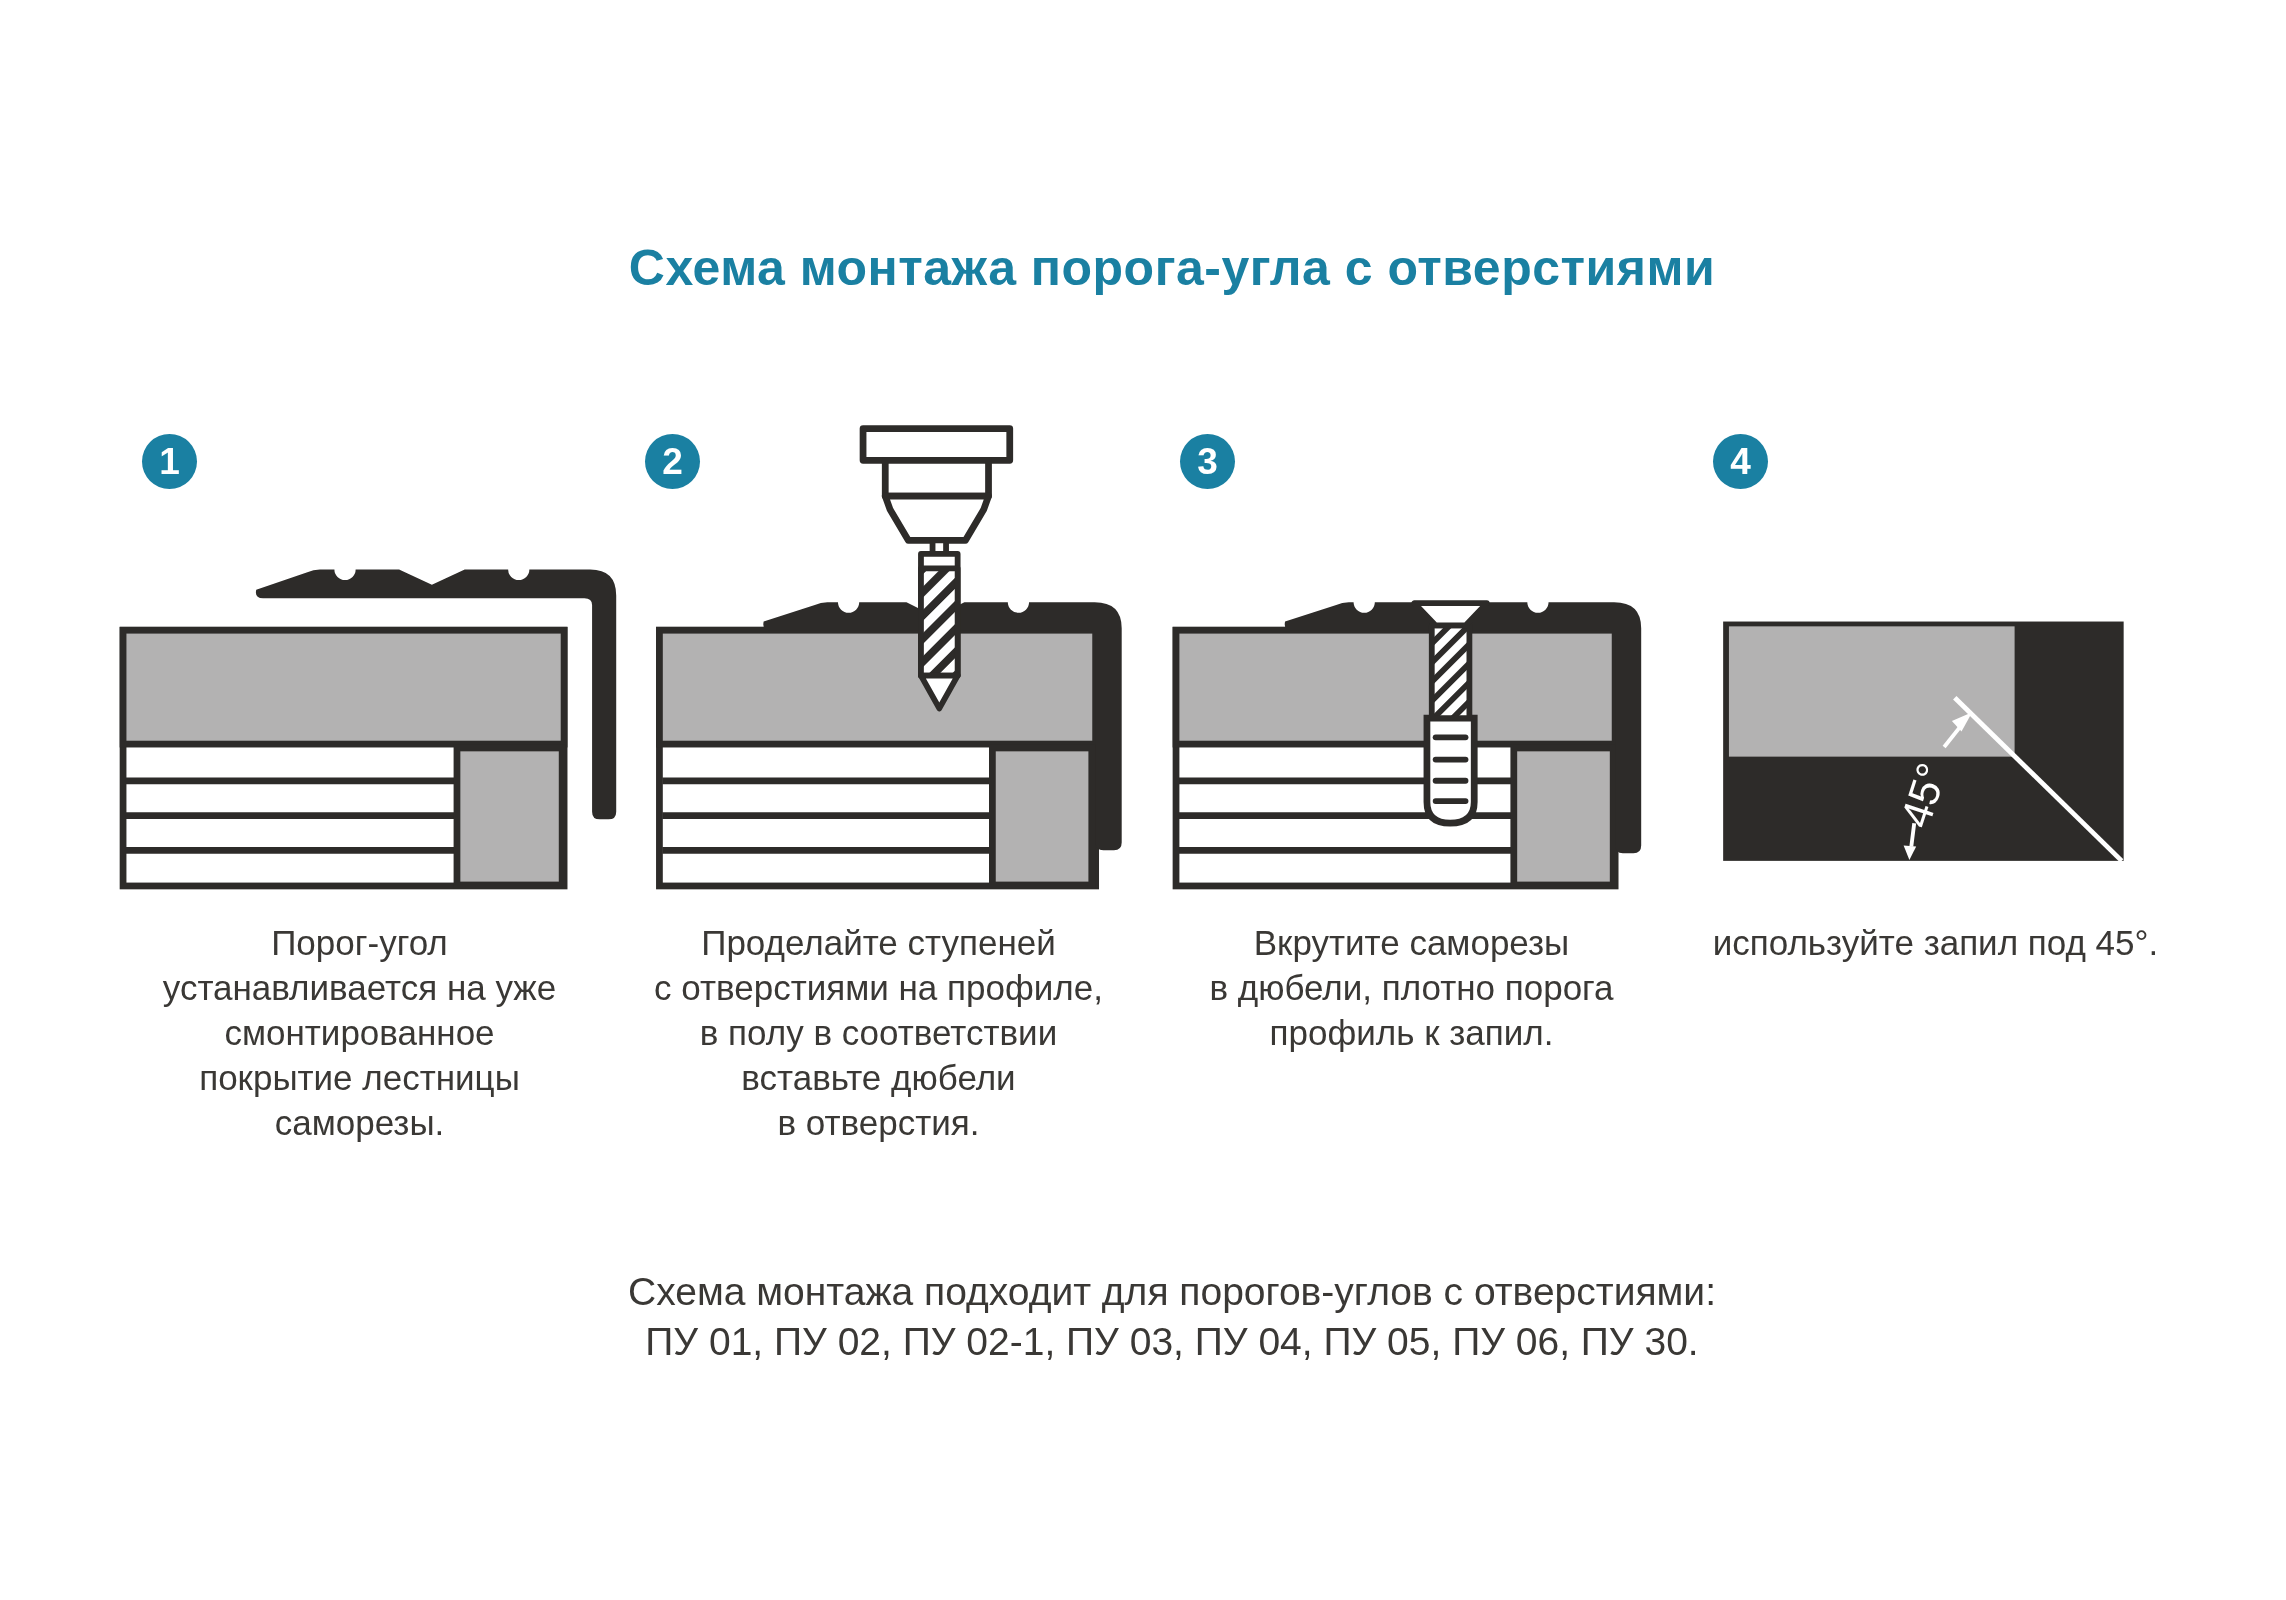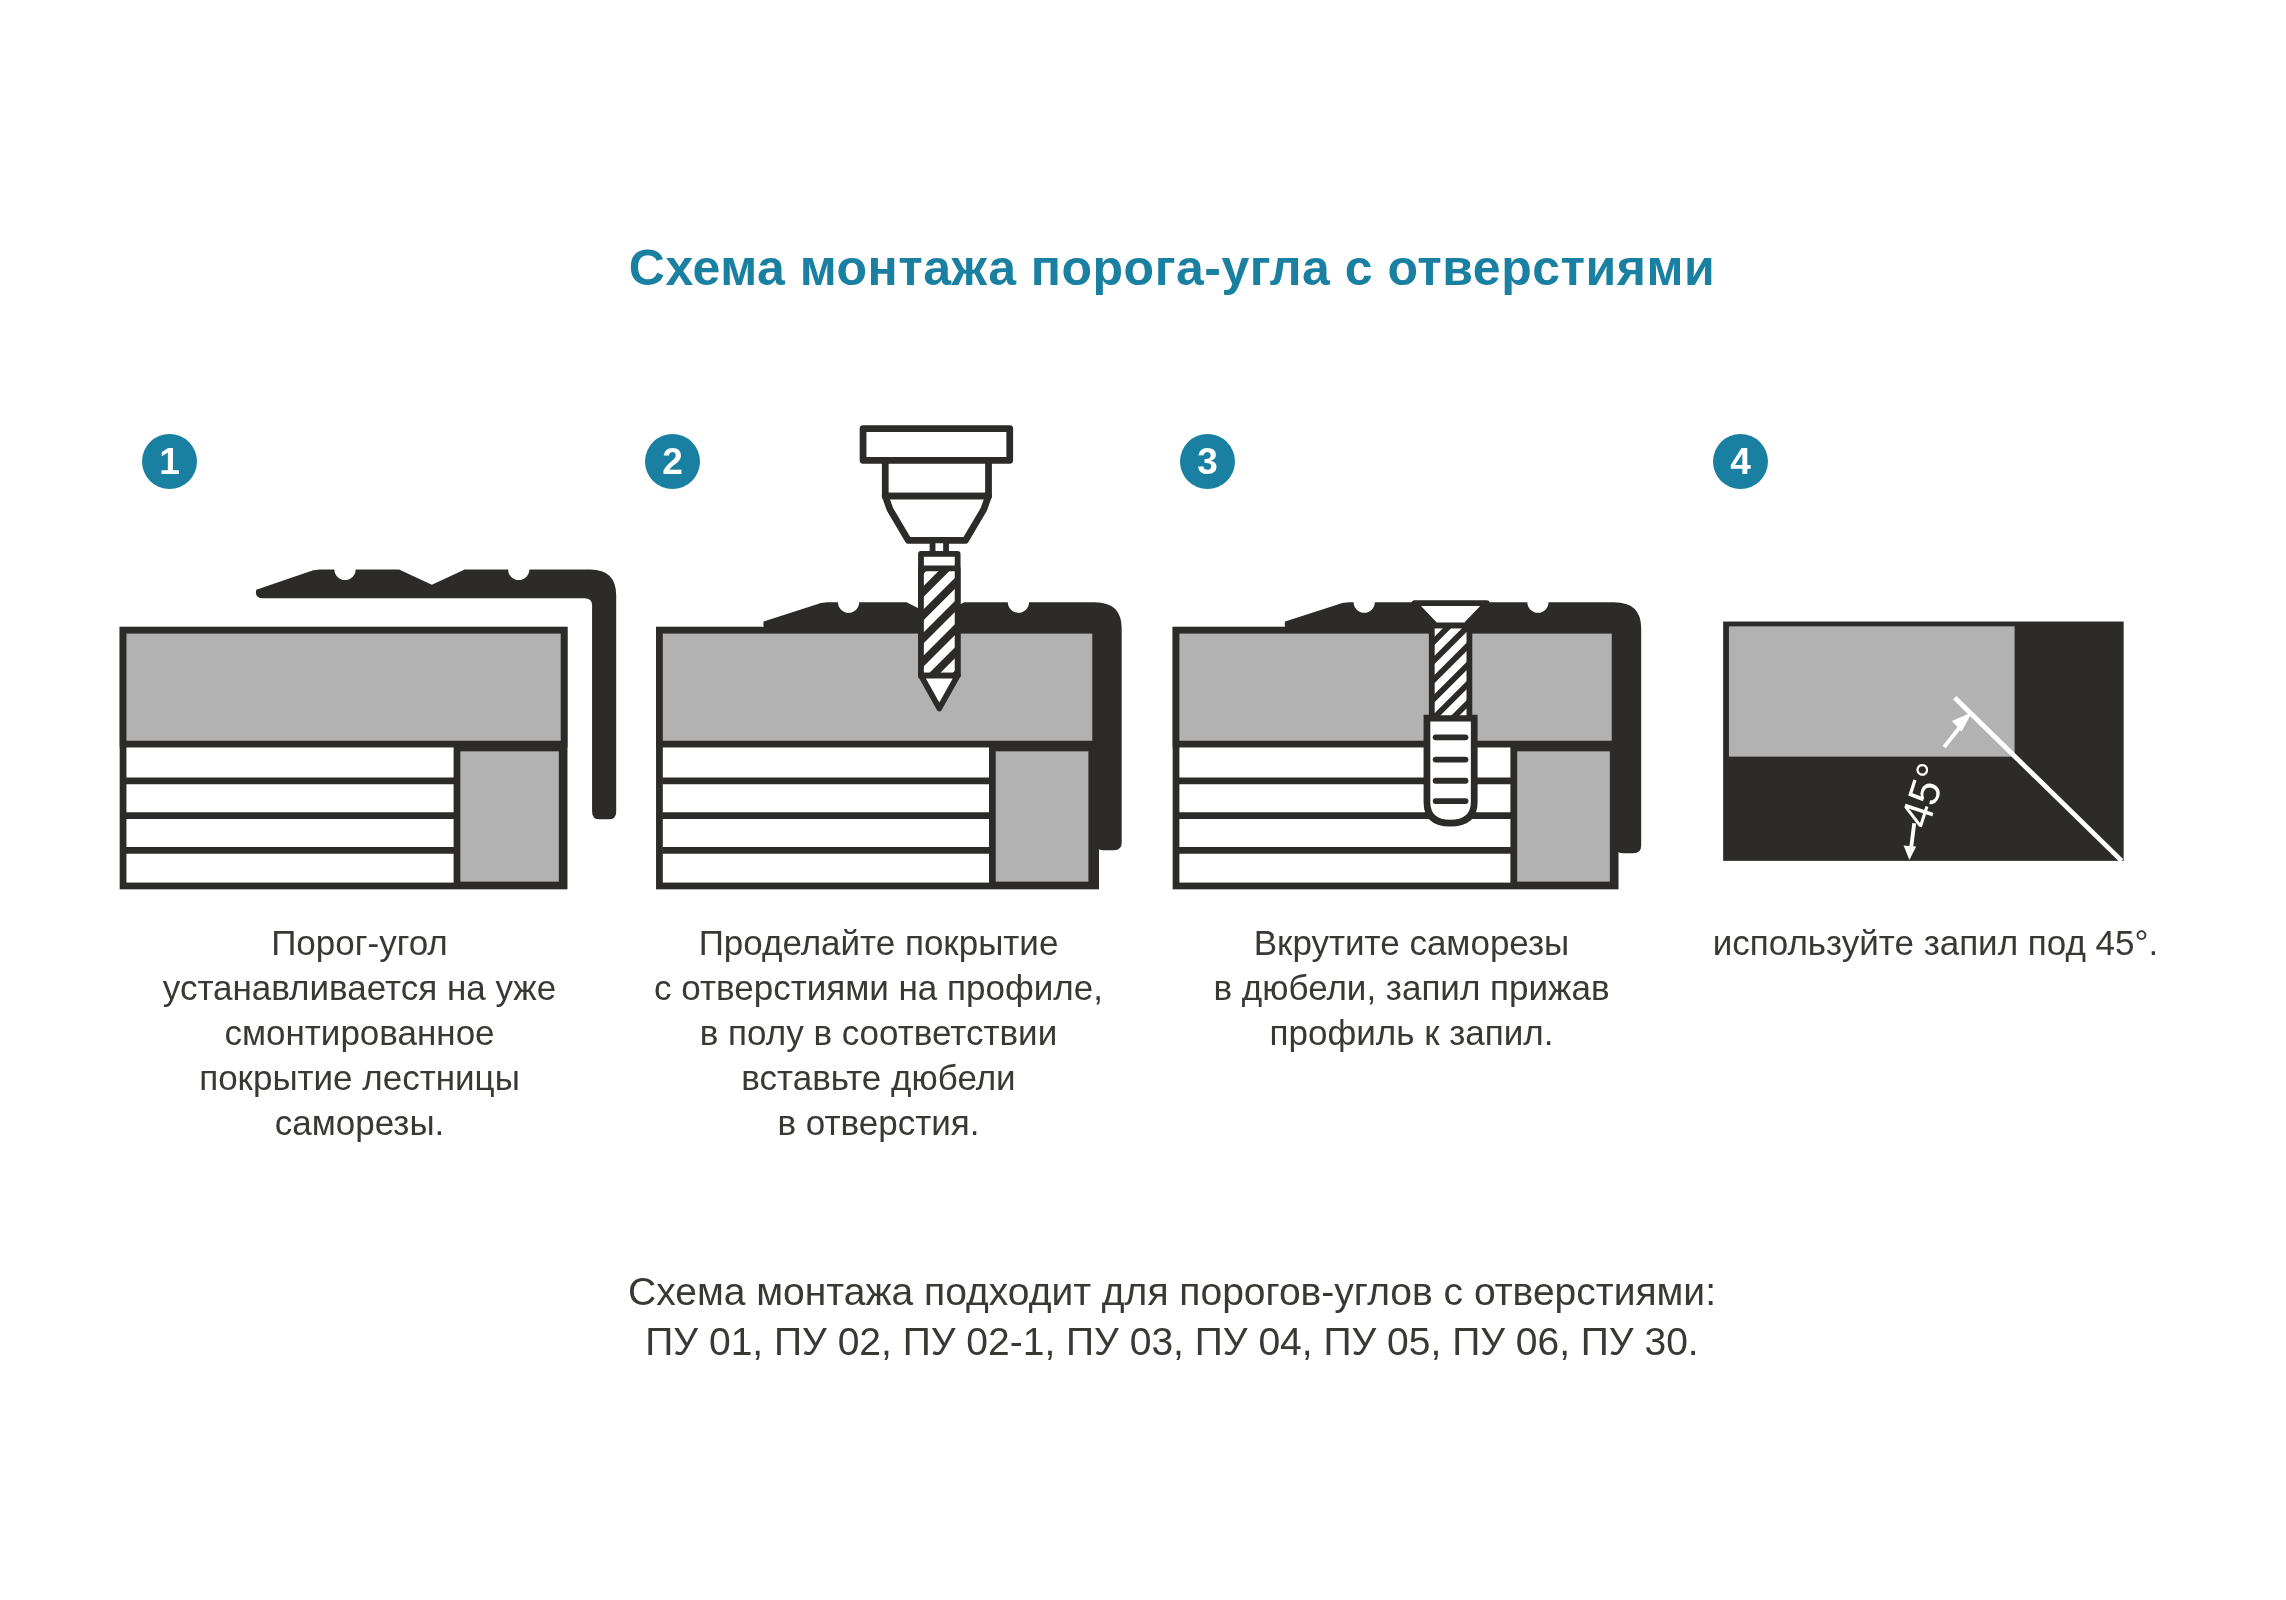--- a/index.html
+++ b/index.html
@@ -158,29 +158,29 @@
   </svg>
 
   <div class="caption" style="left:89px">
     <div>Порог-угол</div>
     <div>устанавливается на уже</div>
     <div>смонтированное</div>
     <div>покрытие лестницы</div>
     <div>саморезы.</div>
   </div>
   <div class="caption" style="left:608px">
-    <div>Проделайте покрытие</div>
+    <div>Проделайте ступеней</div>
     <div>с отверстиями на профиле,</div>
     <div>в полу в соответствии</div>
     <div>вставьте дюбели</div>
     <div>в отверстия.</div>
   </div>
   <div class="caption" style="left:1141px">
     <div>Вкрутите саморезы</div>
-    <div>в дюбели, запил прижав</div>
+    <div>в дюбели, плотно порога</div>
     <div>профиль к запил.</div>
   </div>
   <div class="caption" style="left:1665px">
     <div>используйте запил под 45°.</div>
   </div>
 
   <div class="footer">
     <div>Схема монтажа подходит для порогов-углов с отверстиями:</div>
     <div>ПУ 01, ПУ 02, ПУ 02-1, ПУ 03, ПУ 04, ПУ 05, ПУ 06, ПУ 30.</div>
   </div>

